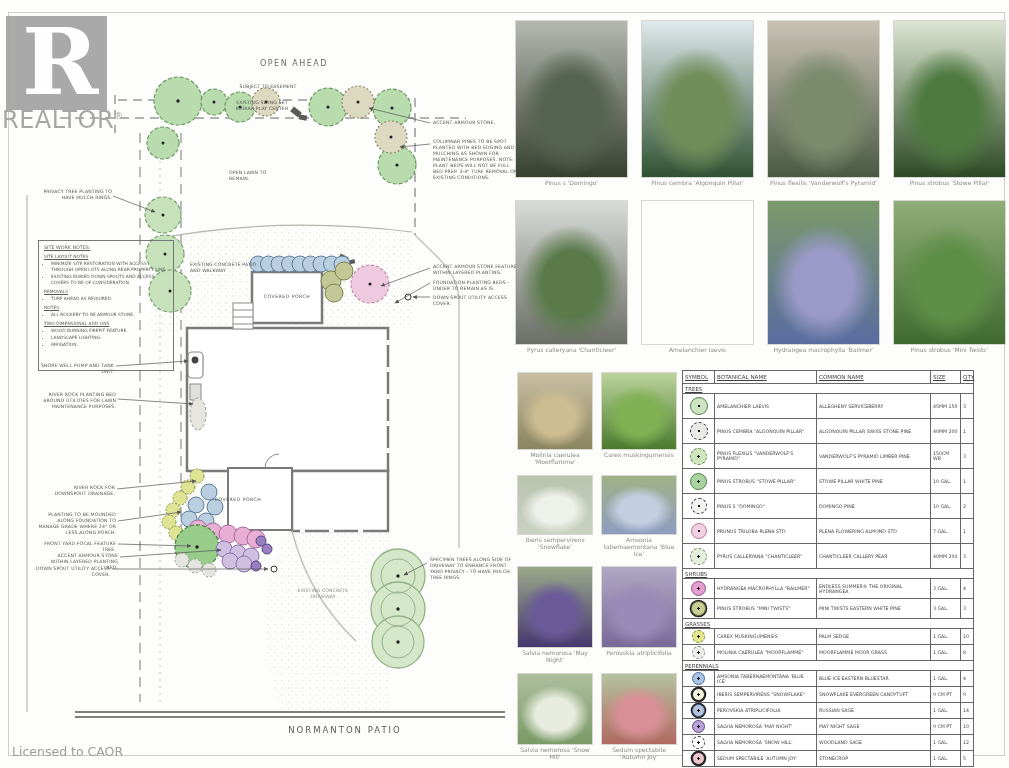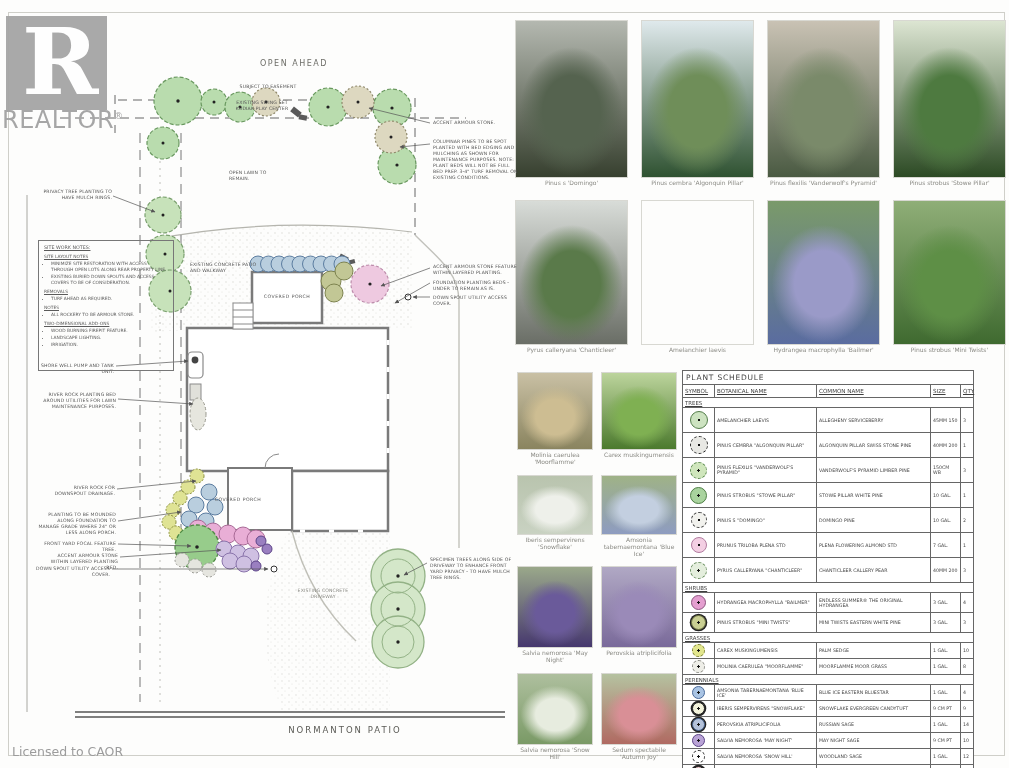--- a/index.html
+++ b/index.html
@@ -381,21 +381,20 @@
         <div class="img" style="height: 72px; background: radial-gradient(62% 55% at 50% 58%, rgb(231, 236, 223) 0%, rgb(231, 236, 223) 42%, rgba(0, 0, 0, 0) 75%), linear-gradient(rgb(174, 191, 158), rgb(122, 154, 102));"></div>
         <figcaption>Salvia nemorosa 'Snow Hill'</figcaption>
       </figure>
       <figure class="ph">
         <div class="img" style="height: 72px; background: radial-gradient(62% 55% at 50% 58%, rgb(217, 143, 150) 0%, rgb(217, 143, 150) 42%, rgba(0, 0, 0, 0) 75%), linear-gradient(rgb(181, 194, 160), rgb(176, 106, 98));"></div>
         <figcaption>Sedum spectabile 'Autumn Joy'</figcaption>
       </figure>
     </div>
 
   <div id="sched">
-    <div class="t-title">PLANT SCHEDULE</div>
     <div class="t-head">
       <span>SYMBOL</span>
       <span>BOTANICAL NAME</span>
       <span>COMMON NAME</span>
       <span>SIZE</span>
       <span>QTY</span>
     </div>
     <div id="sched-body">
         <div class="sec-label">TREES</div>
         <div class="srow" style="min-height: 24px;">

